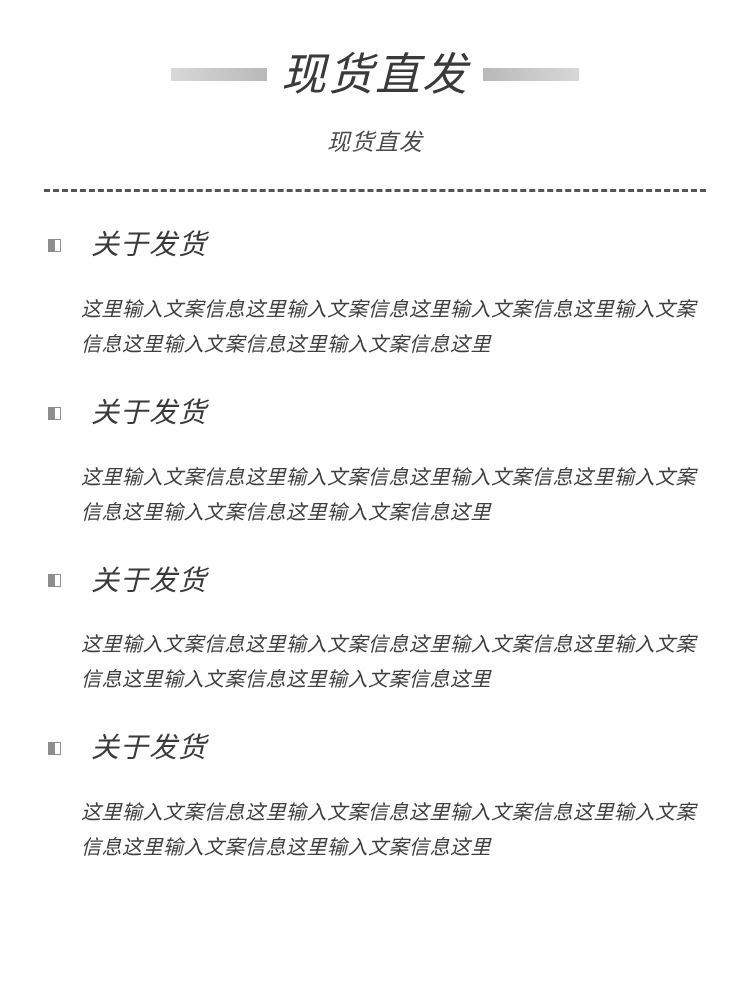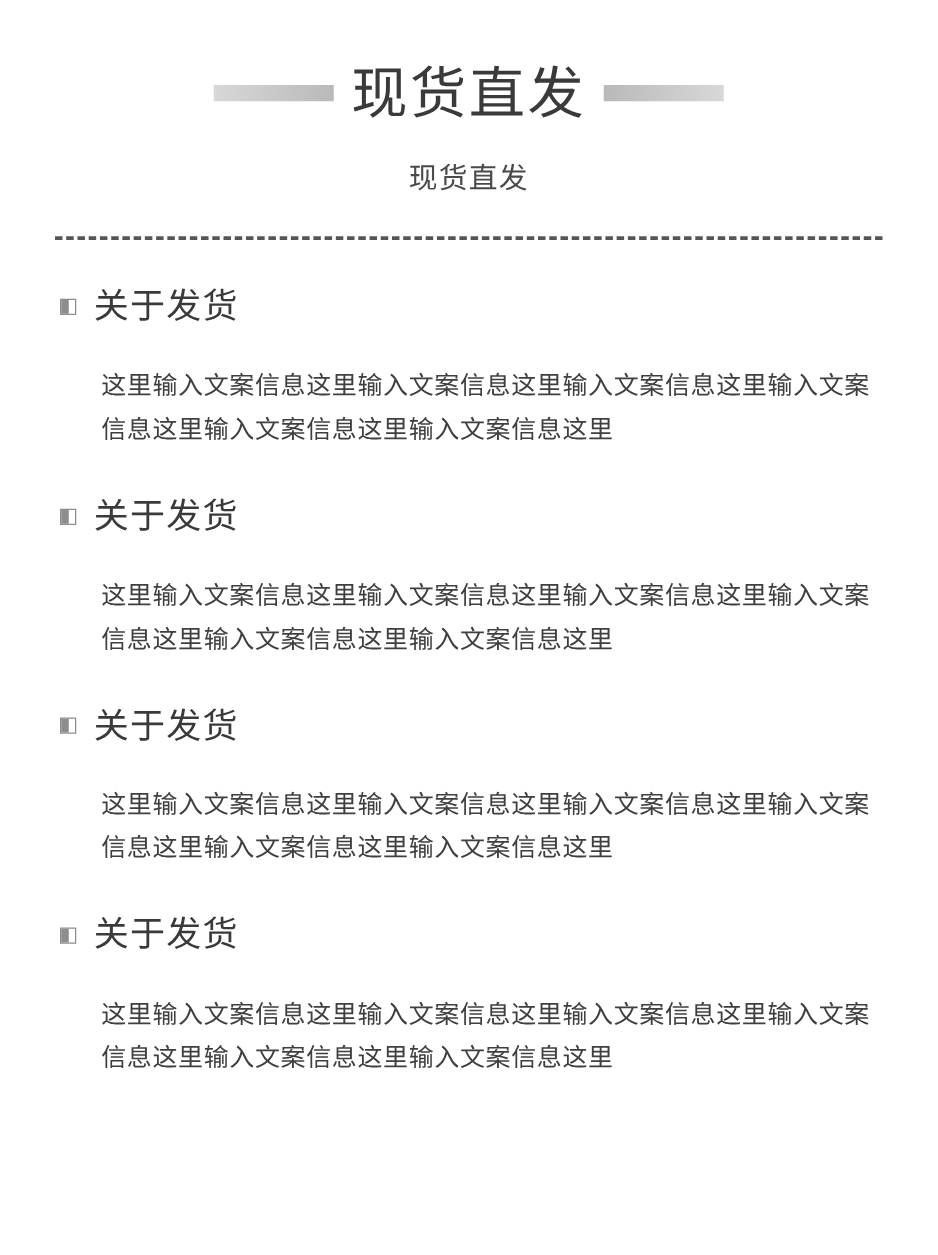--- a/index.html
+++ b/index.html
@@ -13,20 +13,21 @@
     font-family: "Liberation Sans", "DejaVu Sans", sans-serif;
     color: #333333;
     overflow: hidden;
   }
 
   .page {
     width: 750px;
     height: 716px;
     position: relative;
     box-sizing: border-box;
+    font-style: italic;
   }
 
   
   .header {
     padding-top: 52px;
     text-align: center;
   }
 
   .title-row {
     display: flex;
@@ -80,21 +81,21 @@
   .section {
     margin-bottom: 36px;
   }
   .section:last-child {
     margin-bottom: 0;
   }
 
   .section-head {
     display: flex;
     align-items: center;
-    gap: 14px;
+    gap: 30px;
   }
 
   .bullet-icon {
     width: 13px;
     height: 13px;
     flex: 0 0 auto;
     position: relative;
     background: #ffffff;
     border: 1px solid #8d8d8d;
     box-sizing: border-box;

